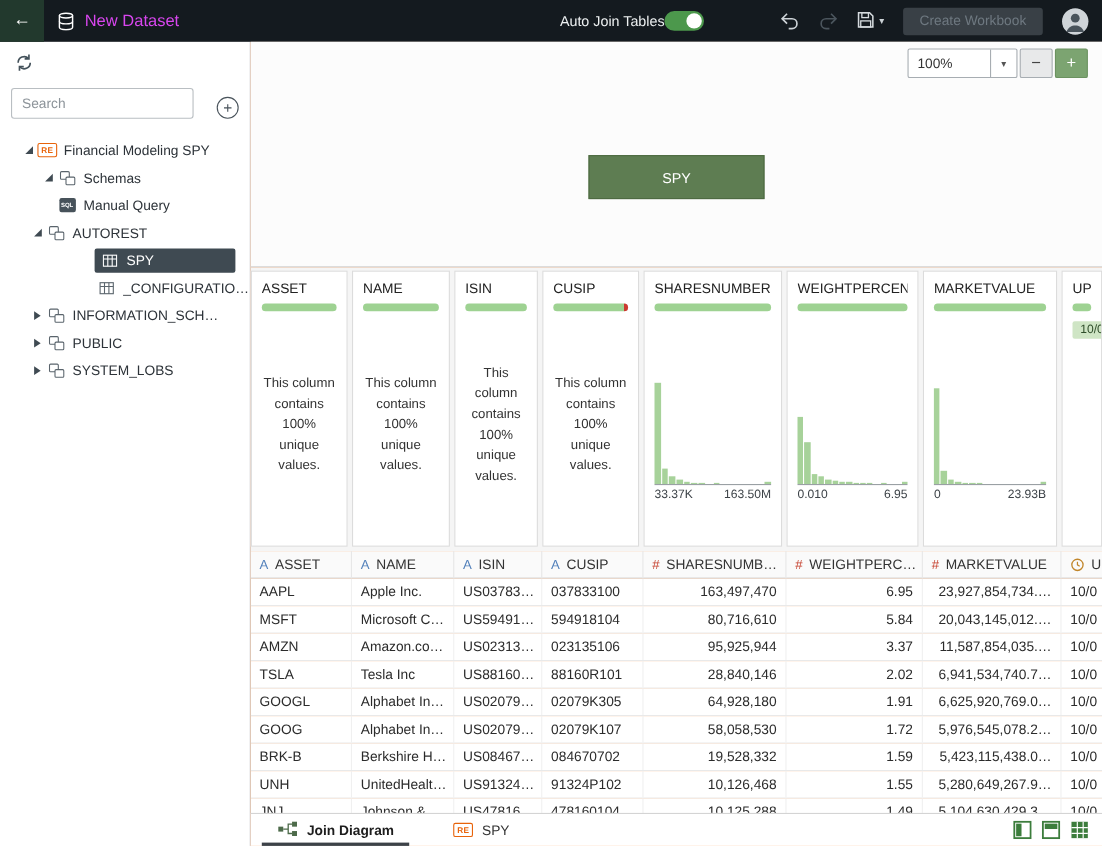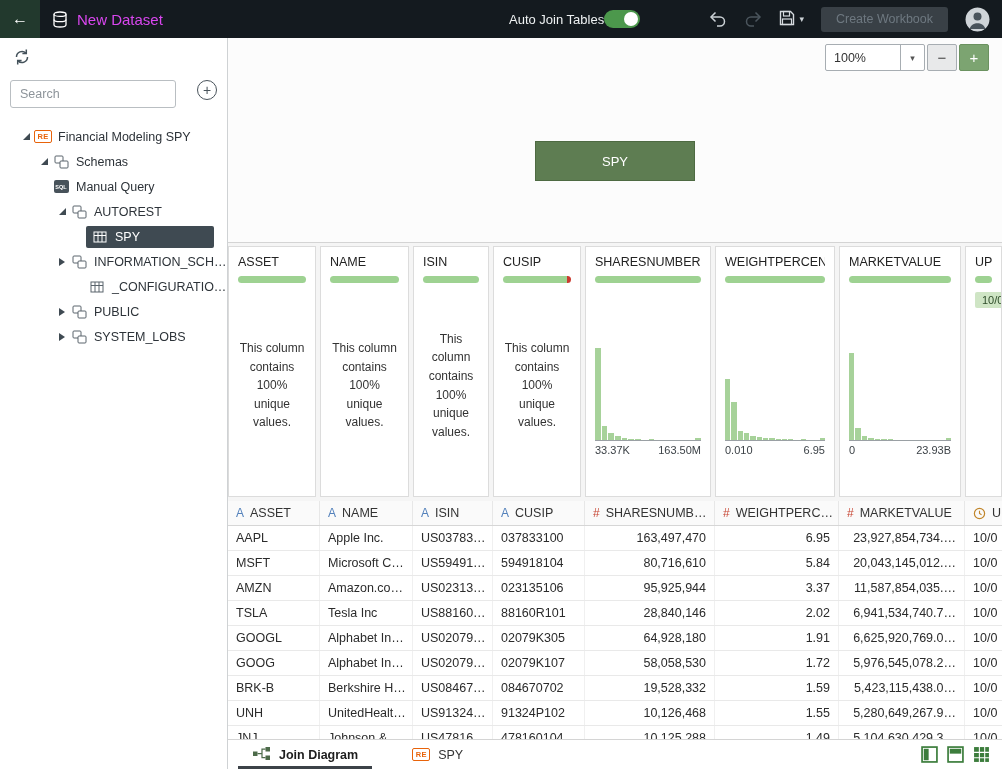--- a/index.html
+++ b/index.html
@@ -23,28 +23,28 @@
   .caret { color:#ccd2d6; font-size:9px; }
   .create-btn { background:#394046; color:#6e7880; border:none; border-radius:3px; height:25px; padding:0 15px; font-size:12.5px; white-space:nowrap; }
   .avatar { width:25px; height:25px; border-radius:50%; overflow:hidden; display:flex; }
 
   
   .body { flex:1; display:flex; min-height:0; }
 
   
   .sidebar { flex:0 0 228px; width:228px; background:#fff; border-right:1px solid #cfd2d4; display:flex; flex-direction:column; }
   .sb-iconrow { padding:9px 12px 2px; }
-  .sb-search { display:flex; align-items:flex-start; gap:21px; padding:8px 10px 12px; }
+  .sb-search { display:flex; align-items:flex-end; gap:21px; padding:8px 10px 12px; }
   .search-input { flex:1; height:28px; border:1px solid #b9bec2; border-radius:3px; padding:0 9px; font-size:12.5px; color:#333; font-family:inherit; min-width:0; }
   .search-input::placeholder { color:#8d949a; }
   .add-btn { width:20px; height:20px; flex:0 0 20px; border-radius:50%; border:1.5px solid #49535b; background:#fff; color:#49535b;
              font-size:14px; line-height:1; display:flex; align-items:center; justify-content:center; cursor:pointer; }
   .tree { padding-top:4px; }
   .tree-row { height:25px; display:flex; align-items:center; font-size:12.5px; color:#2d3339; cursor:pointer; white-space:nowrap; }
-  .lvl0{padding-left:20px} .lvl1{padding-left:38px} .lvl2{padding-left:56px} .lvl3{padding-left:74px}
+  .lvl0{padding-left:20px} .lvl1{padding-left:38px} .lvl2{padding-left:28px} .lvl3{padding-left:74px}
   .tw { width:12px; flex:0 0 12px; display:flex; align-items:center; justify-content:center; }
   .tri-exp { width:0; height:0; border-bottom:7px solid #3f4a52; border-left:7px solid transparent; }
   .tri-col { width:0; height:0; border-left:6px solid #3f4a52; border-top:4px solid transparent; border-bottom:4px solid transparent; }
   .ticon { width:18px; flex:0 0 18px; margin:0 6px 0 2px; display:flex; align-items:center; justify-content:center; color:#5a646c; }
   .re-badge { width:18px; height:13px; border:1px solid #e8630a; border-radius:2px; color:#e8630a; background:#fff;
               font-size:7.5px; font-weight:bold; display:flex; align-items:center; justify-content:center; letter-spacing:.3px; }
   .sql-badge { width:15px; height:13px; background:#47525a; border-radius:2px; color:#fff; font-size:5.5px; font-weight:bold;
                display:flex; align-items:center; justify-content:center; }
   .sel-wrap { flex:1; margin-right:13px; height:22px; background:#3f4a52; color:#fff; display:flex; align-items:center; border-radius:2px; padding-left:3px; }
   .sel-wrap .ticon { color:#fff; }
@@ -235,41 +235,41 @@
           <div class="sel-wrap">
             <span class="ticon">
                 <svg width="14" height="14" viewBox="0 0 14 14" stroke="currentColor" fill="none">
                   <rect x="1" y="2" width="12" height="10"></rect>
                   <path d="M1 5.5h12M5 2v10M9 2v10"></path>
                 </svg>
               </span>
             <span>SPY</span>
           </div>
         </div>
+        <div class="tree-row lvl3">
+          <span class="tw"></span>
+          <span class="ticon">
+              <svg width="14" height="14" viewBox="0 0 14 14" stroke="currentColor" fill="none">
+                <rect x="1" y="2" width="12" height="10"></rect>
+                <path d="M1 5.5h12M5 2v10M9 2v10"></path>
+              </svg>
+            </span>
+          <span>_CONFIGURATIO…</span>
+        </div>
         <div class="tree-row lvl2">
           <span class="tw">
               <span class="tri-col"></span>
             </span>
           <span class="ticon">
               <svg width="15" height="14" viewBox="0 0 15 14">
                 <rect x="1" y="1" width="8" height="7" rx="1" fill="#fff" stroke="#5a646c"></rect>
                 <rect x="6" y="6" width="8" height="7" rx="1" fill="#fff" stroke="#5a646c"></rect>
               </svg>
             </span>
           <span>INFORMATION_SCH…</span>
-        </div>
-        <div class="tree-row lvl3">
-          <span class="tw"></span>
-          <span class="ticon">
-              <svg width="14" height="14" viewBox="0 0 14 14" stroke="currentColor" fill="none">
-                <rect x="1" y="2" width="12" height="10"></rect>
-                <path d="M1 5.5h12M5 2v10M9 2v10"></path>
-              </svg>
-            </span>
-          <span>_CONFIGURATIO…</span>
         </div>
         <div class="tree-row lvl2">
           <span class="tw">
               <span class="tri-col"></span>
             </span>
           <span class="ticon">
               <svg width="15" height="14" viewBox="0 0 15 14">
                 <rect x="1" y="1" width="8" height="7" rx="1" fill="#fff" stroke="#5a646c"></rect>
                 <rect x="6" y="6" width="8" height="7" rx="1" fill="#fff" stroke="#5a646c"></rect>
               </svg>

